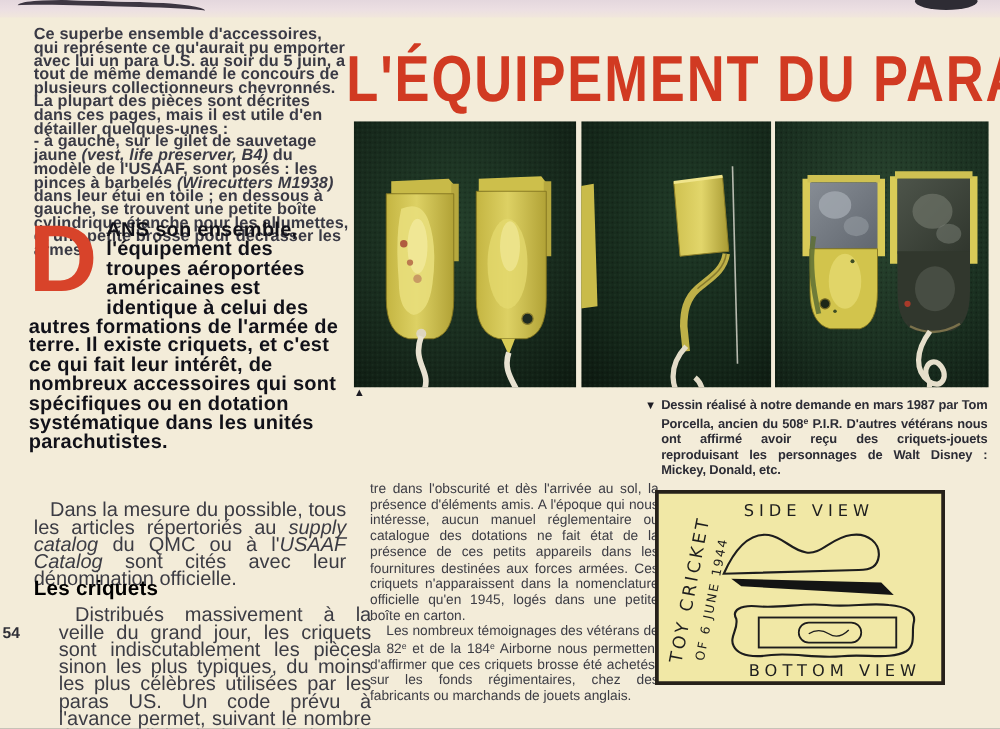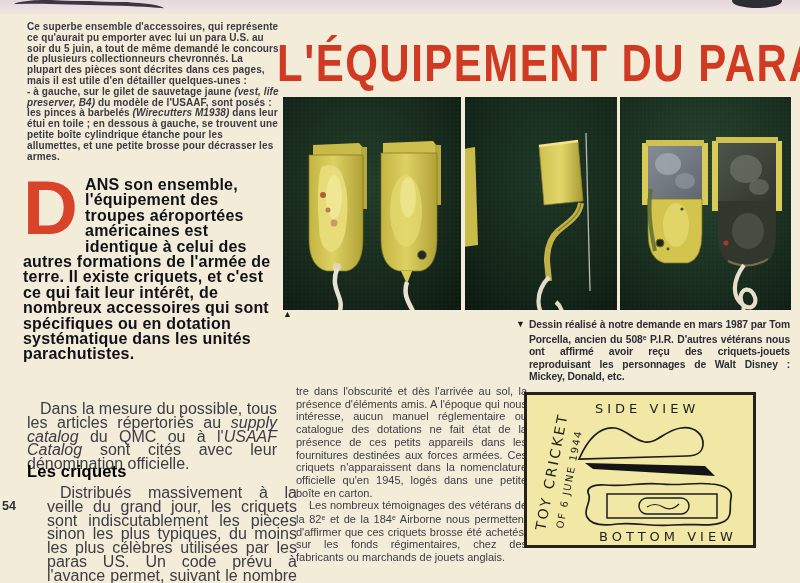--- a/index.html
+++ b/index.html
@@ -10,21 +10,21 @@
   }
   .abs{position:absolute;}
   
   .top-strip{left:0;top:0;width:800px;height:14px;
     background:linear-gradient(180deg,#e4d7dd 0%,#ecdfe2 55%,#f1e7dc 100%);}
   .artifact-line{left:14px;top:1px;width:150px;height:7px;border-top:4px solid #3d3642;
     border-radius:60%/100%;transform:rotate(1.6deg);}
   .artifact-blob{left:732px;top:-6px;width:50px;height:14px;background:#2e2c34;border-radius:50%;}
 
   
-  .intro{left:27px;top:22px;width:252px;font-weight:bold;font-size:10px;line-height:10.8px;
+  .intro{left:27px;top:22px;width:252px;font-weight:bold;font-size:13px;line-height:10.8px;
     color:#3a3a45;letter-spacing:.1px;}
   .intro p{margin:0;}
   .lead{left:23px;top:177px;width:254px;font-weight:bold;font-size:16px;line-height:15.4px;
     color:#111119;letter-spacing:.2px;}
   .dropcap{float:left;color:#d8432a;font-size:76px;line-height:58px;height:60px;
     margin:2px 7px 0 0;font-weight:bold;}
   .bodytxt{font-size:16px;line-height:13.8px;color:#3c3c44;text-align:justify;}
   .catalog{left:27px;top:402px;width:250px;}
   .heading{left:27px;top:462px;font-weight:bold;font-size:16.5px;color:#000000;letter-spacing:.2px;}
   .criquets{left:27px;top:486px;width:250px;margin-left:20px;}

